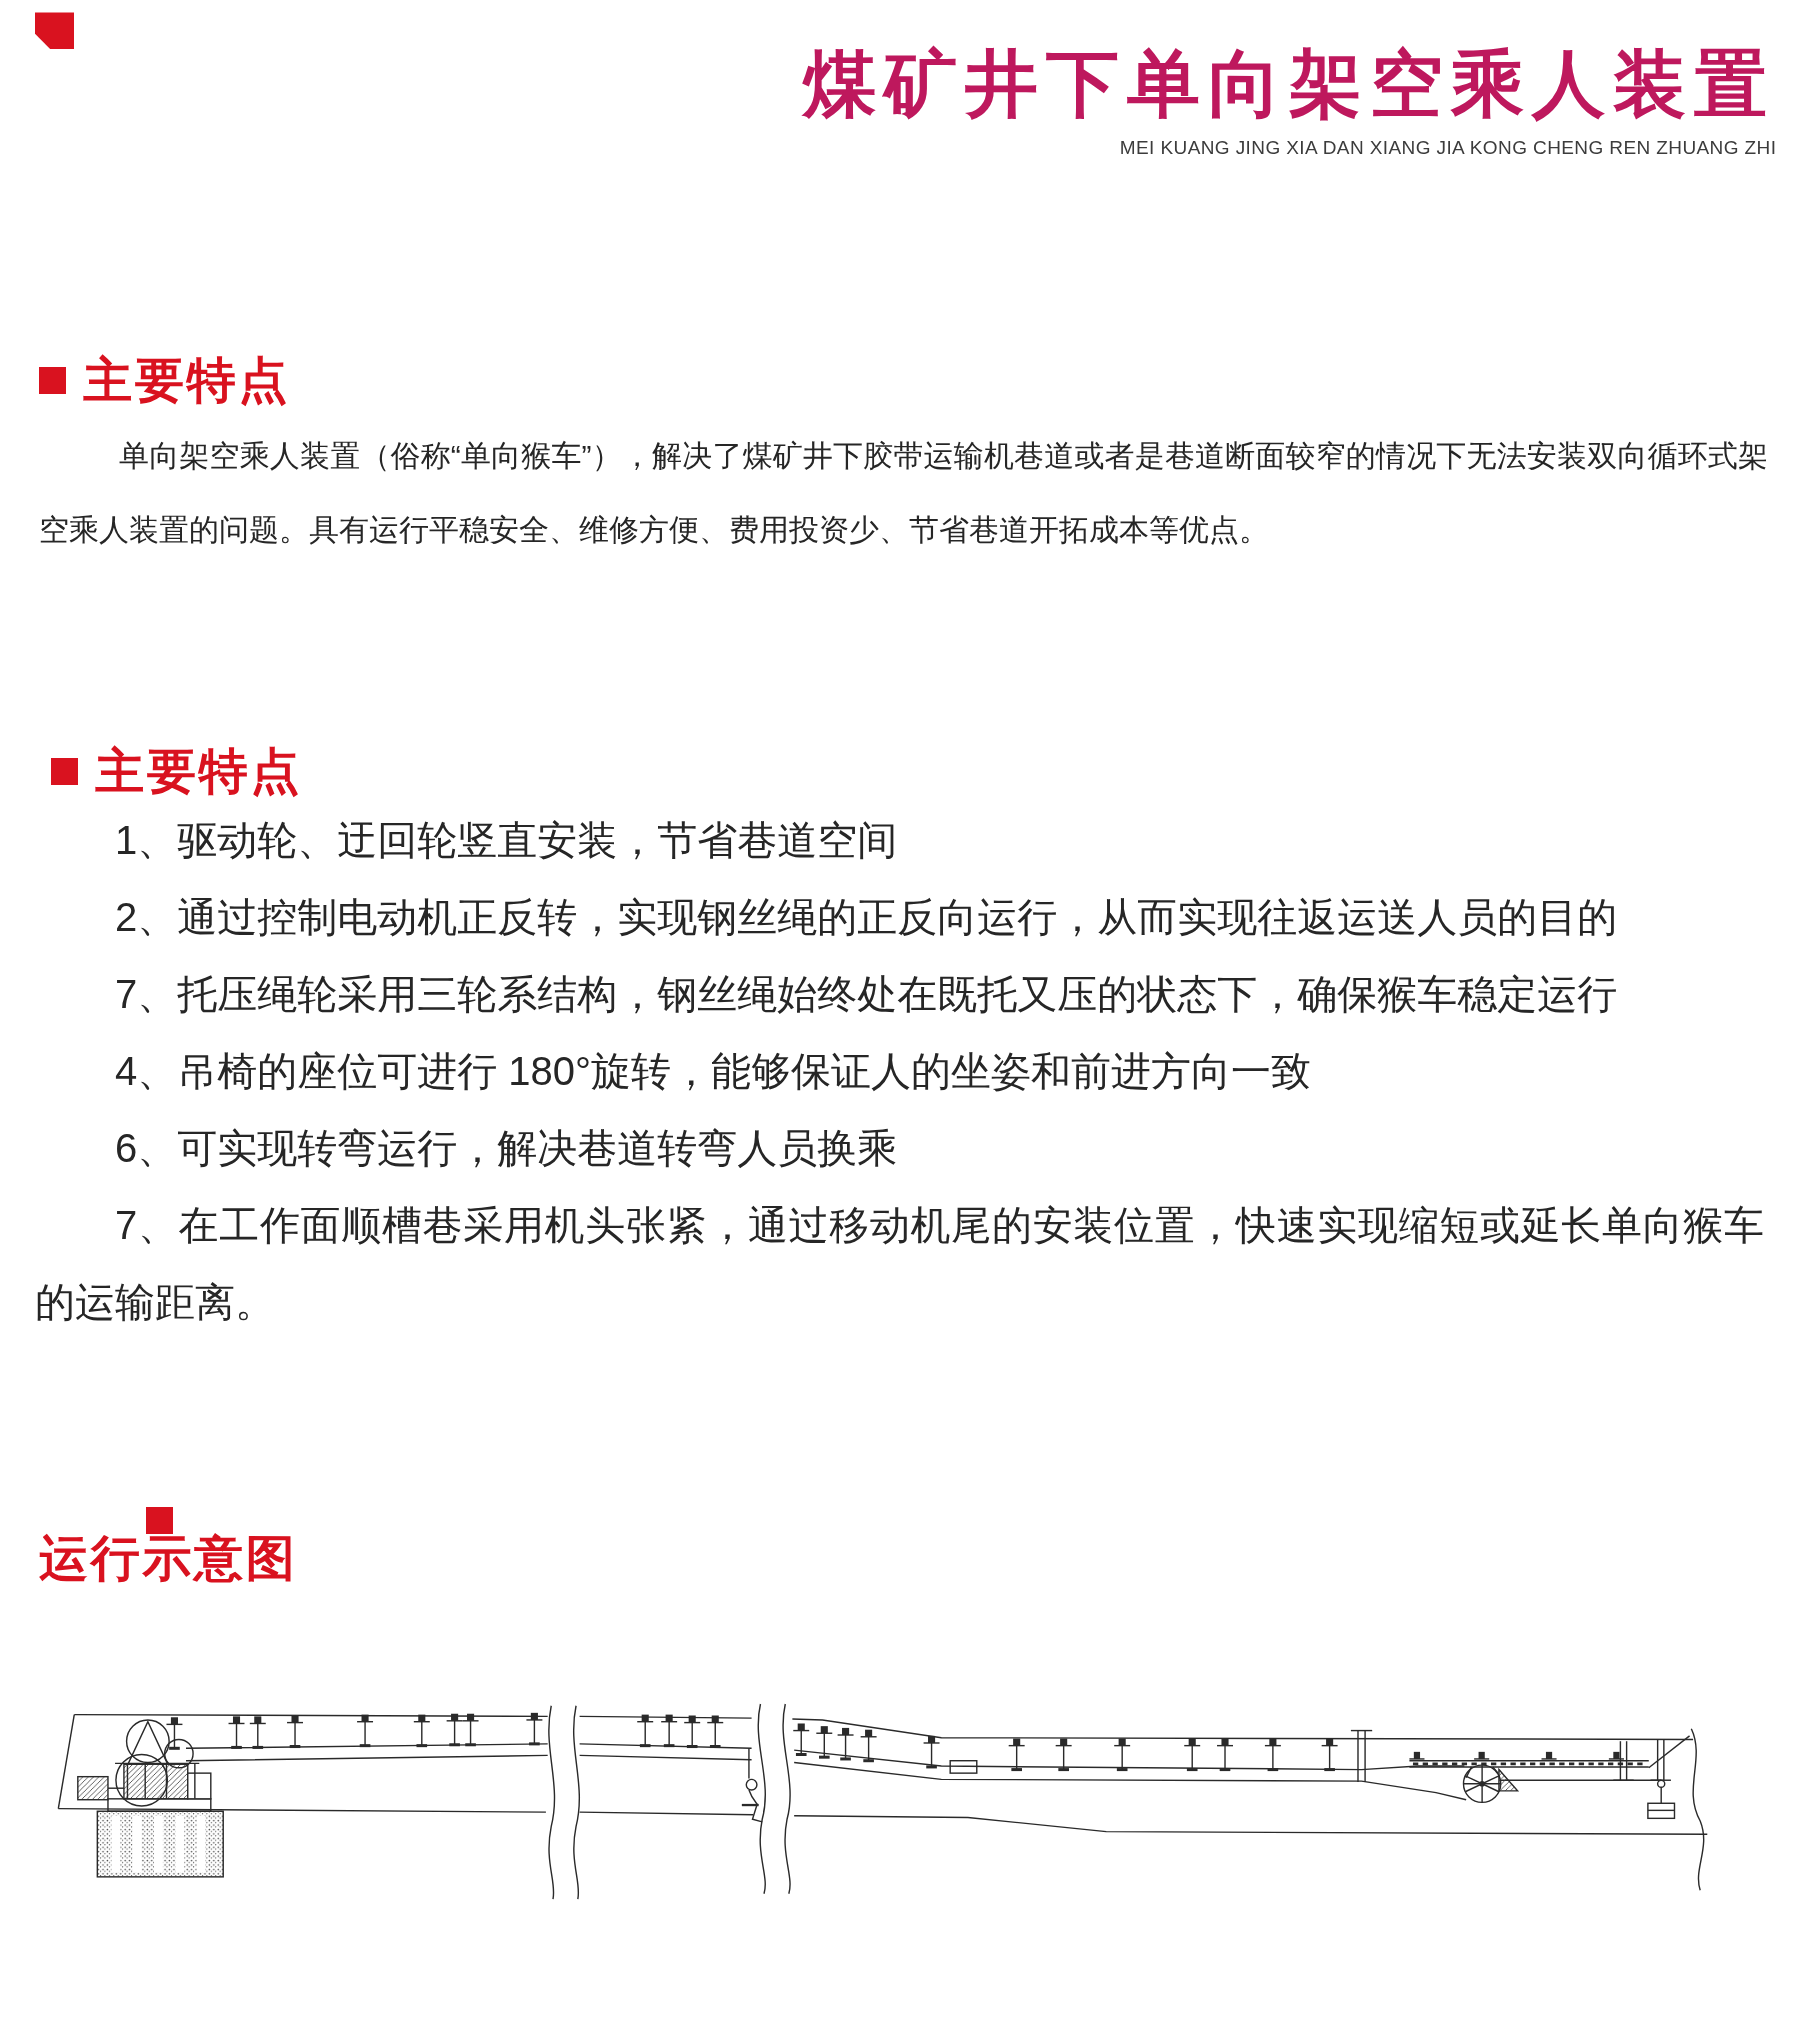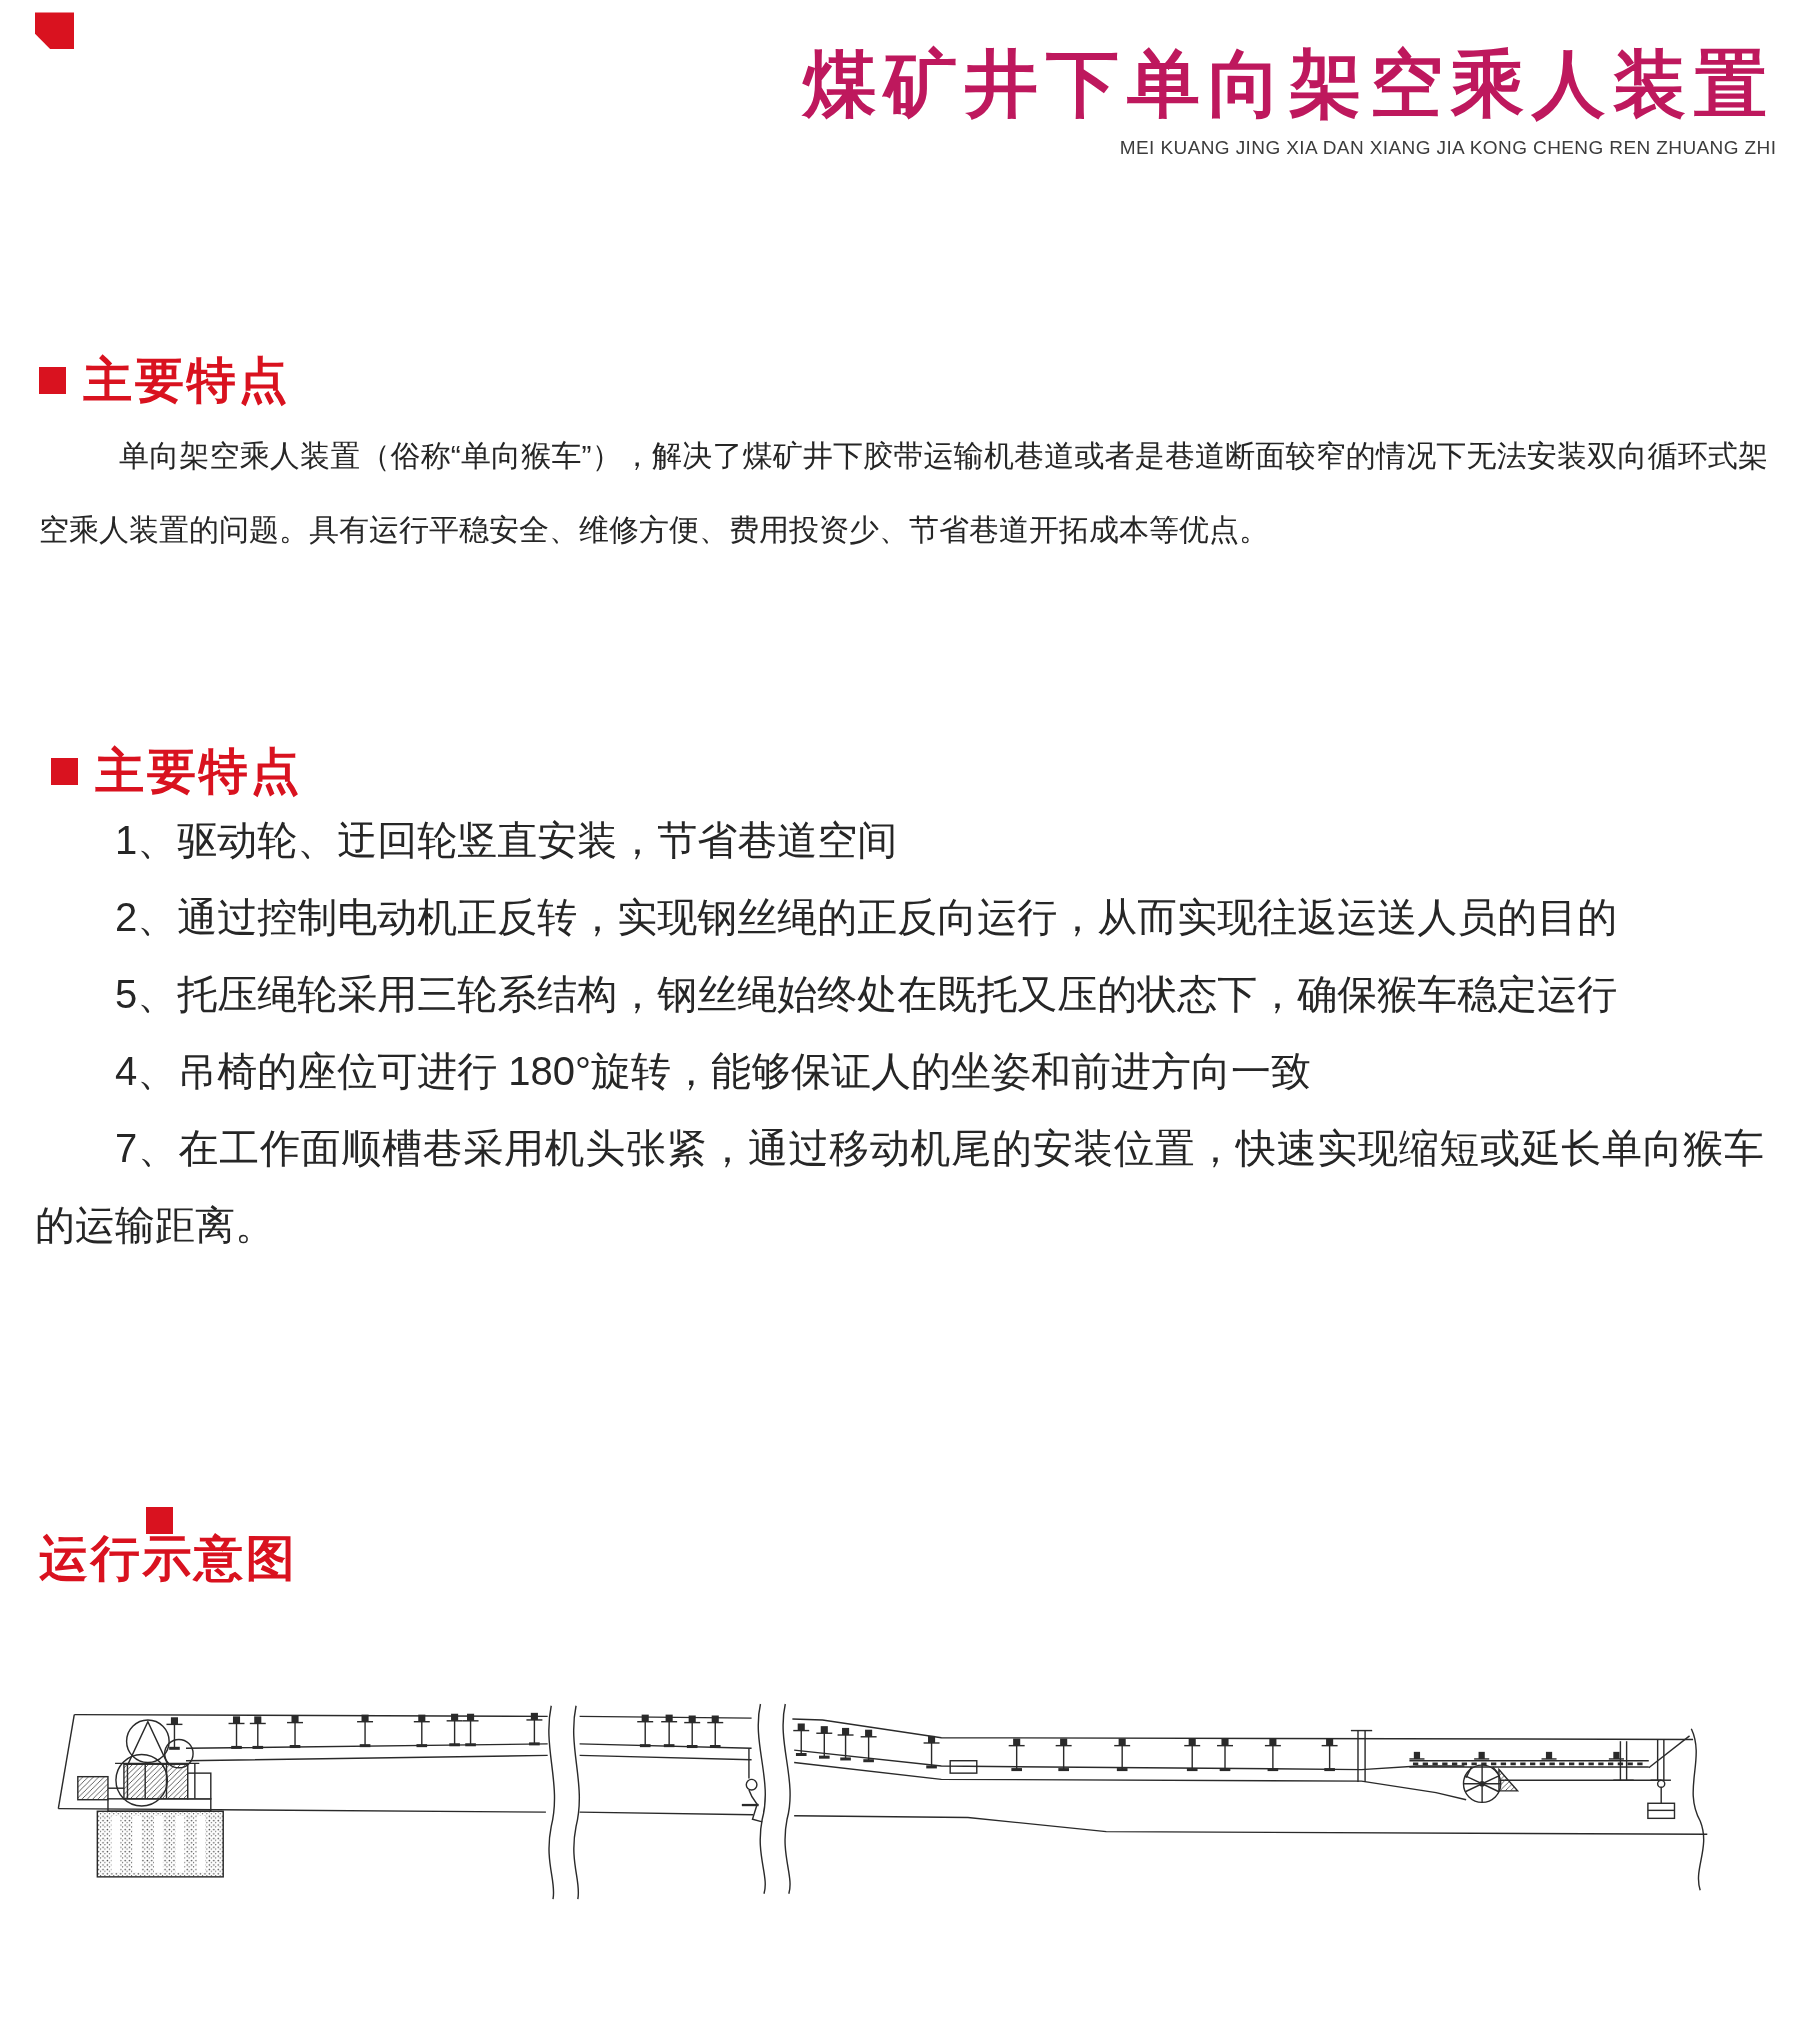--- a/index.html
+++ b/index.html
@@ -66,22 +66,23 @@
 <p class="intro-body">单向架空乘人装置（俗称“单向猴车”），解决了煤矿井下胶带运输机巷道或者是巷道断面较窄的情况下无法安装双向循环式架空乘人装置的问题。具有运行平稳安全、维修方便、费用投资少、节省巷道开拓成本等优点。</p>
 
 <div class="sec-head features">
   <span class="bullet"></span>
   <span>主要特点</span>
 </div>
 
 <div class="feature-list">
   <p>1、驱动轮、迂回轮竖直安装，节省巷道空间</p>
   <p>2、通过控制电动机正反转，实现钢丝绳的正反向运行，从而实现往返运送人员的目的</p>
-  <p>5、托压绳轮采用三轮系结构，钢丝绳始终处在既托又压的状态下，确保猴车稳定运行</p>
+  <p>7、托压绳轮采用三轮系结构，钢丝绳始终处在既托又压的状态下，确保猴车稳定运行</p>
   <p>4、吊椅的座位可进行 180°旋转，能够保证人的坐姿和前进方向一致</p>
+  <p>6、可实现转弯运行，解决巷道转弯人员换乘</p>
   <p>7、在工作面顺槽巷采用机头张紧，通过移动机尾的安装位置，快速实现缩短或延长单向猴车的运输距离。</p>
 </div>
 
 <div class="sec-head diagram">
   <span class="bullet"></span>
   <span>运行示意图</span>
 </div>
 
 <div class="diagram-wrap">
 <svg viewBox="0 0 1895 240" width="1680" height="213" fill="none" stroke="#2a2a2a" stroke-width="1.6">

